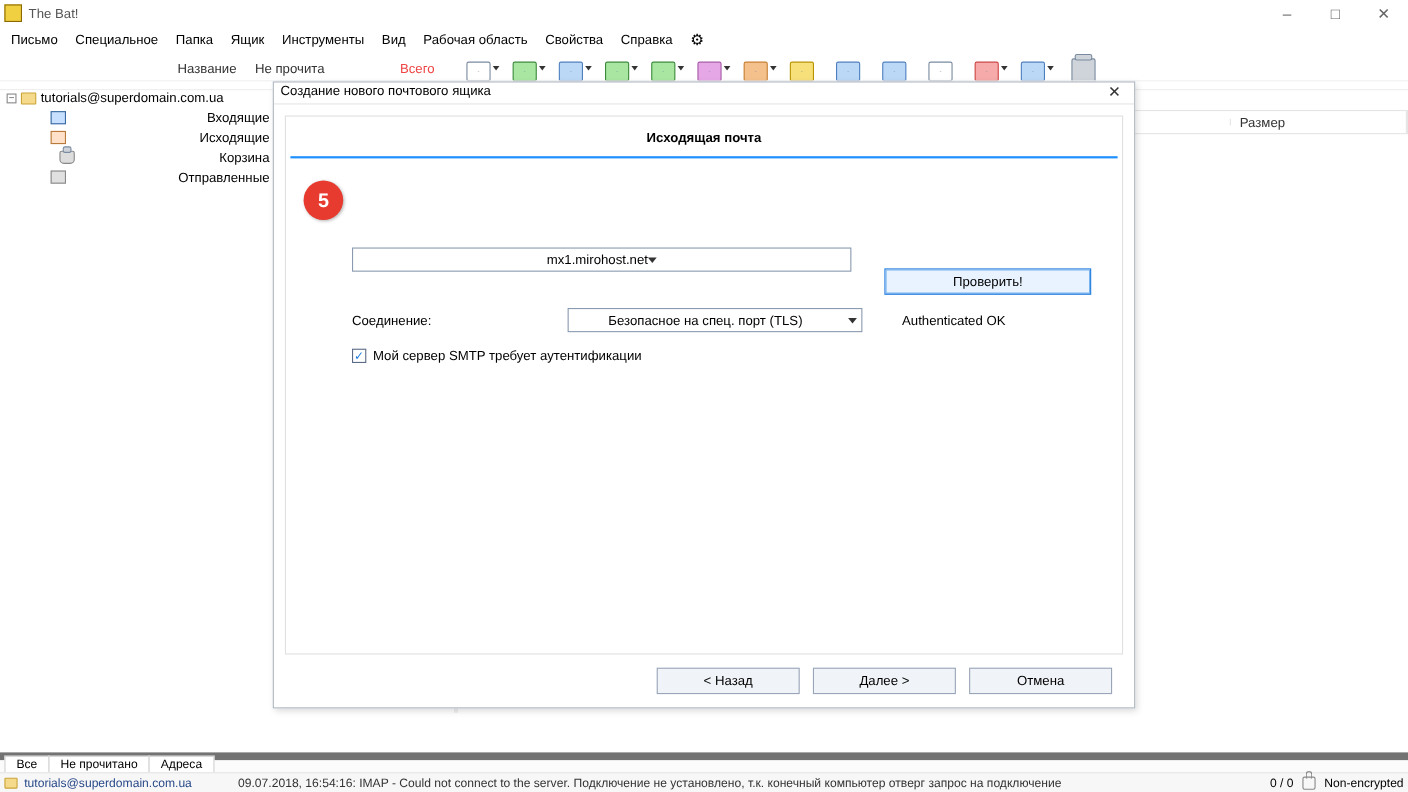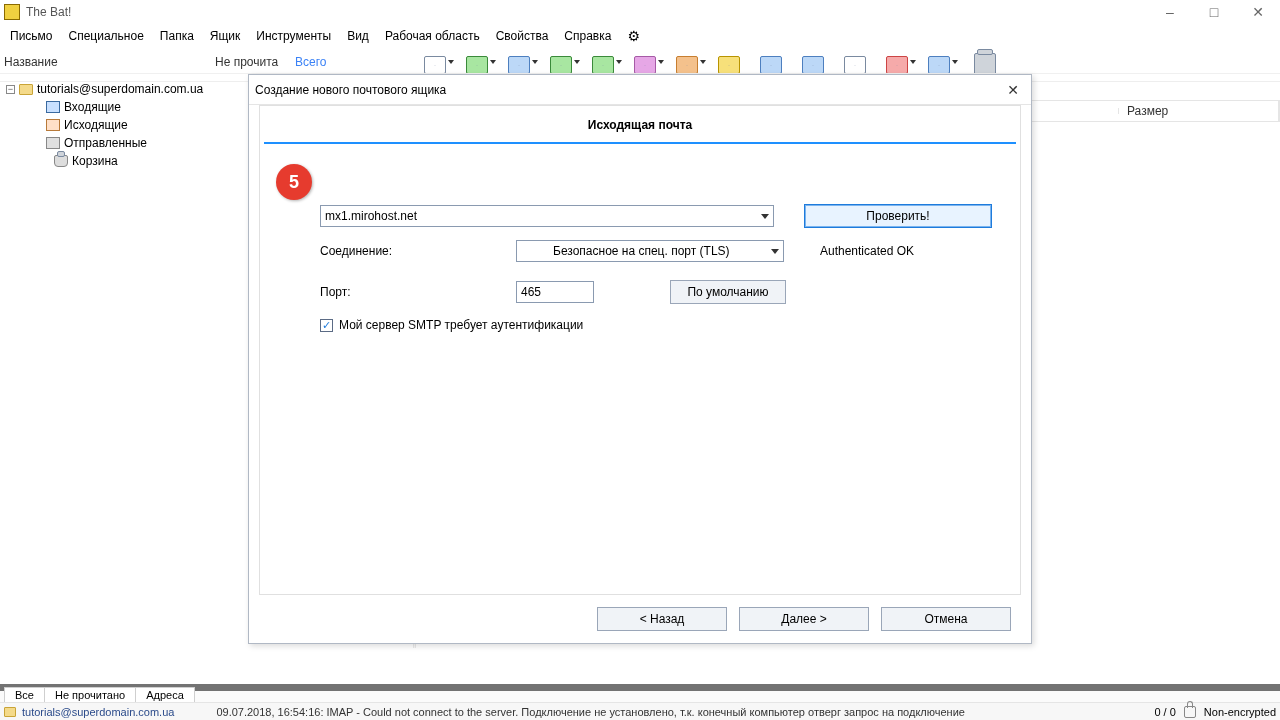--- a/index.html
+++ b/index.html
@@ -5,70 +5,70 @@
   * { box-sizing: border-box; }
   html, body { margin: 0; padding: 0; width: 1280px; height: 720px; overflow: hidden; font-family: "Segoe UI", Tahoma, sans-serif; font-size: 12px; color: #000; background: #fff; }
   .titlebar { height: 24px; background: #fff; display: flex; align-items: center; padding-left: 4px; }
   .titlebar .app-icon { width: 16px; height: 16px; background: #f0d040; border: 1px solid #8a6a00; margin-right: 6px; }
   .titlebar .title { color: #555; }
   .titlebar .win-controls { margin-left: auto; display: flex; }
   .titlebar .win-controls span { width: 44px; height: 24px; display: flex; align-items: center; justify-content: center; color: #666; font-size: 14px; }
   .menubar { height: 24px; display: flex; align-items: center; padding-left: 10px; gap: 16px; }
   .menubar span { color: #000; }
   .gear { color: #b88a08; font-size: 14px; }
-  .header-row { display: flex; align-items: center; height: 24px; border-bottom: 1px solid #f0f0f0; }
+  .header-row { display: flex; align-items: center; height: 24px; border-bottom: 1px solid #f0f0f0; text-align: right; }
   .header-row .col-nav { width: 215px; padding-left: 4px; color:#333; }
   .header-row .col-unr { width: 80px; color:#333; }
-  .header-row .col-total { width: 100px; color:#3b82f6; }
+  .header-row .col-total { width: 100px; color:#ef4444; }
   .toolbar { height: 34px; display: flex; align-items: center; padding-left: 420px; gap: 12px; border-bottom: 1px solid #eee; position: absolute; top: 48px; left: 0; right: 0; }
   .tbico { width: 30px; height: 26px; position: relative; }
   .tbico .env { position:absolute; inset: 4px 4px 4px 4px; background:#fff; border:1px solid #7a8aa0; border-radius:2px; }
   .tbico .env::after { content:""; position:absolute; left:0; right:0; top:0; height:50%; border-bottom:1px solid #7a8aa0; clip-path: polygon(0 0, 100% 0, 50% 100%); }
   .tbico.green .env { background:#a8e6a1; border-color:#3a8a3a; }
   .tbico.yellow .env { background:#f7e07a; border-color:#b89400; }
   .tbico.mag .env { background:#e6a7e6; border-color:#a65aa6; }
   .tbico.orange .env { background:#f4c18c; border-color:#c77e30; }
   .tbico.blue .env { background:#bcd8f7; border-color:#4d7fbf; }
   .tbico.red .env { background:#f6aaaa; border-color:#c44; }
   .dd { position:absolute; right:-4px; top:8px; width:0;height:0;border-left:3px solid transparent;border-right:3px solid transparent;border-top:4px solid #333; }
   .trash { width:22px;height:24px; background:#cfd4da; border:1px solid #7a8aa0; border-radius:2px 2px 4px 4px; margin-left: 8px; position:relative; }
   .trash::before { content:""; position:absolute; top:-5px; left:2px; right:2px; height:4px; background:#cfd4da; border:1px solid #7a8aa0; border-radius:2px; }
 
   .body-area { position: absolute; left:0; right:0; top: 50px; bottom: 36px; }
   .nav-tree { position:absolute; left:0; top:26px; width: 245px; padding: 4px 0 0 6px; }
   .tree-item { display:flex; align-items:center; height:18px; gap:4px; }
   .tree-item.root { margin-left: 0; }
-  .tree-item.child { margin-left: 40px; }
+  .tree-item.child { margin-left: 40px; justify-content: space-between; }
   .minus { width:9px; height:9px; border:1px solid #888; display:flex; align-items:center; justify-content:center; font-size:9px; line-height:9px; color:#555; }
   .folder-icon { width:14px; height:11px; background:#f4da8a; border:1px solid #c9a437; border-radius:1px; }
   .mbox-icon { width:14px; height:12px; border:1px solid #888; background:#fff; position:relative; }
   .mbox-icon.in { background:#c8e0ff; border-color:#3a6aa0; }
   .mbox-icon.out { background:#ffe0c8; border-color:#b87a3a; }
   .mbox-icon.sent { background:#e0e0e0; }
   .mbox-icon.trash { background:#ddd; }
 
   .list-header-row { position:absolute; left: 415px; right:0; top: 50px; height: 22px; display:flex; align-items:center; border:1px solid #e5e5e5; }
   .list-header-row span { border-right:1px solid #e5e5e5; padding: 3px 8px; color:#333; }
 
   .vsplit { position:absolute; left: 413px; top: 50px; bottom: 36px; width: 3px; background:#f7f7f7; border-left:1px solid #e9e9e9; border-right:1px solid #e9e9e9; }
 
   .dialog { position:absolute; left:248px; top:74px; width: 784px; height: 570px; background:#fff; border:1px solid #b0b8c4; box-shadow: 2px 2px 6px rgba(0,0,0,0.15); z-index: 10; }
-  .dialog .d-titlebar { height:30px; display:flex; align-items:center; padding:0 6px; border-bottom:1px solid #e5e5e5; }
+  .dialog .d-titlebar { height:20px; display:flex; padding:0 6px; border-bottom:1px solid #e5e5e5; }
   .dialog .d-titlebar .close { margin-left:auto; font-size:14px; color:#333; padding:0 6px; }
   .dialog .inner { position:absolute; left:10px; right:10px; top:30px; bottom:48px; border:1px solid #e0e0e0; background:#fff; }
   .dialog .section-title { text-align:center; font-weight:700; padding:12px 0 10px; }
   .dialog .blue-line { height:2px; background:#1e90ff; margin: 0 4px 0 4px; }
   .badge5 { position:absolute; left: 16px; top: 58px; width:36px; height:36px; border-radius:50%; background:#e63b2e; color:#fff; display:flex; align-items:center; justify-content:center; font-size:18px; font-weight:700; box-shadow: 1px 1px 3px rgba(0,0,0,0.3); }
   .form-area { padding: 60px 28px 0 60px; }
   .row { display:flex; align-items: center; margin-bottom: 12px; gap: 16px; }
   .lbl { width: 180px; }
   input.text, .combo { height: 22px; border:1px solid #8a9ab0; background:#fff; padding: 0 4px; font: inherit; }
   .combo { display:flex; align-items:center; justify-content:space-between; padding-right: 4px; }
   .combo .chev { width:0;height:0;border-left:4px solid transparent;border-right:4px solid transparent;border-top:5px solid #333; }
-  .btn { height:24px; border:1px solid #9aa6b8; background:#f0f3f7; display:inline-flex; align-items:center; justify-content:center; font: inherit; padding: 0 14px; }
+  .btn { height:24px; border:1px solid #9aa6b8; background:#f0f3f7; display:inline-flex; align-items:center; justify-content:center; font: inherit; padding: 0 14px; margin-top: 40px; }
   .btn.focus { border:1px solid #1e7bdc; box-shadow: 0 0 0 1px #7ab4ef inset; background:#e8f3ff; }
   .wiz-buttons { position:absolute; right: 20px; bottom: 12px; display:flex; gap: 12px; }
   .checkbox { width:13px; height:13px; border:1px solid #5b6b85; display:inline-flex; align-items:center; justify-content:center; color:#1e7bdc; font-size:11px; margin-right:6px; }
 
   .bottom-tabs { position:absolute; left:0; right:0; bottom:18px; height:18px; display:flex; align-items:flex-end; padding-left:4px; gap:0; border-top:7px solid #737373; background:#fbfbfb; }
   .bottom-tabs span { border:1px solid #cfcfcf; border-bottom:none; padding:1px 10px; background:#fff; margin-right:-1px; font-size:11px; }
   .statusbar { position:absolute; left:0; right:0; bottom:0; height:18px; background:#f7f7f7; border-top:1px solid #e5e5e5; display:flex; align-items:center; font-size:11px; padding: 0 4px; gap:6px; }
   .statusbar .email { color:#2a4a8a; }
   .statusbar .msg { color:#333; flex:1; white-space:nowrap; overflow:hidden;margin-left:36px; }
   .statusbar .right { display:flex; align-items:center; gap:8px; }
@@ -168,26 +168,26 @@
     </div>
     <div class="tree-item child">
       <div class="mbox-icon in"></div>
       <span>Входящие</span>
     </div>
     <div class="tree-item child">
       <div class="mbox-icon out"></div>
       <span>Исходящие</span>
     </div>
     <div class="tree-item child">
+      <div class="mbox-icon trash"></div>
+      <span>Корзина</span>
+    </div>
+    <div class="tree-item child">
       <div class="mbox-icon sent"></div>
       <span>Отправленные</span>
-    </div>
-    <div class="tree-item child">
-      <div class="mbox-icon trash"></div>
-      <span>Корзина</span>
     </div>
   </div>
 
   <div class="vsplit"></div>
 
   <div class="list-header-row">
      <span style="flex:1"></span>
      <span style="width:160px">Размер</span>
   </div>
 </div>
@@ -197,41 +197,36 @@
     <span>Создание нового почтового ящика</span>
     <span class="close">✕</span>
   </div>
   <div class="inner">
     <div class="section-title">Исходящая почта</div>
     <div class="blue-line"></div>
     <div class="badge5">5</div>
 
     <div class="form-area">
       <div class="row">
-        <div class="combo" style="width:460px;">
+        <div class="combo" style="width:460px;justify-content:center;">
           <span>mx1.mirohost.net</span>
           <div class="chev"></div>
         </div>
         <button class="btn focus" style="width:190px; margin-left:14px;">Проверить!</button>
       </div>
 
       <div class="row">
         <div class="lbl">Соединение:</div>
         <div class="combo" style="width:268px;padding-left:36px;">
           <span>Безопасное на спец. порт (TLS)</span>
           <div class="chev"></div>
         </div>
         <span style="margin-left:20px;">Authenticated OK</span>
       </div>
 
-      <div class="row" style="margin-top:18px;">
-        <div class="lbl">Порт:</div>
-        <input class="text" style="width: 78px;" value="465">
-        <button class="btn" style="width:116px; margin-left:60px;">По умолчанию</button>
-      </div>
 
       <div class="row" style="margin-top:14px;">
         <label style="display:flex; align-items:center;">
           <span class="checkbox">✓</span>
           <span>Мой сервер SMTP требует аутентификации</span>
         </label>
       </div>
     </div>
   </div>
   <div class="wiz-buttons">

